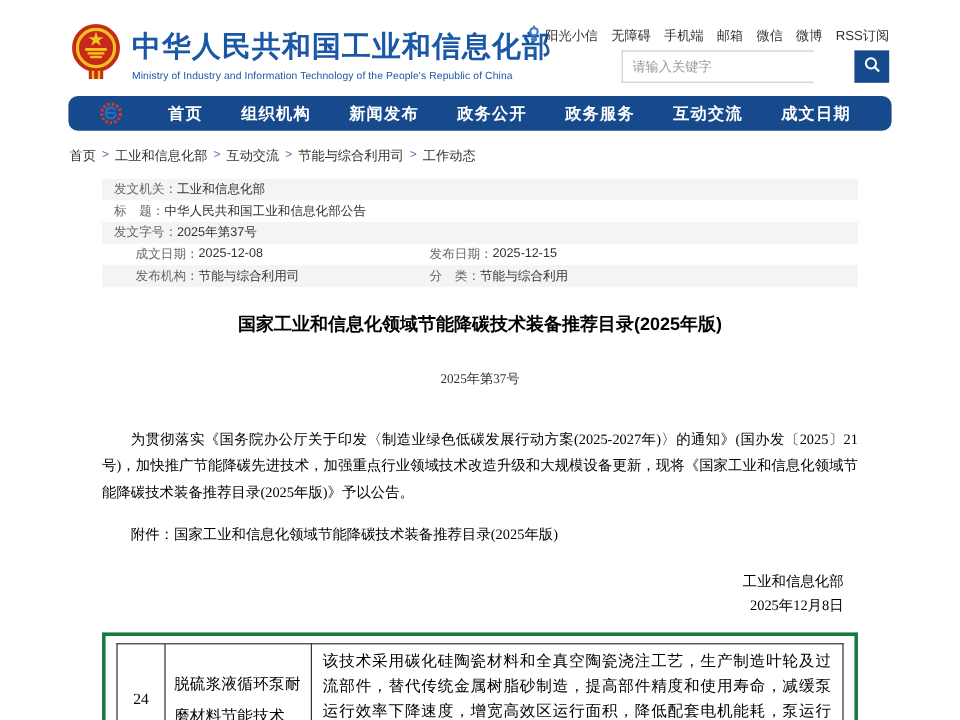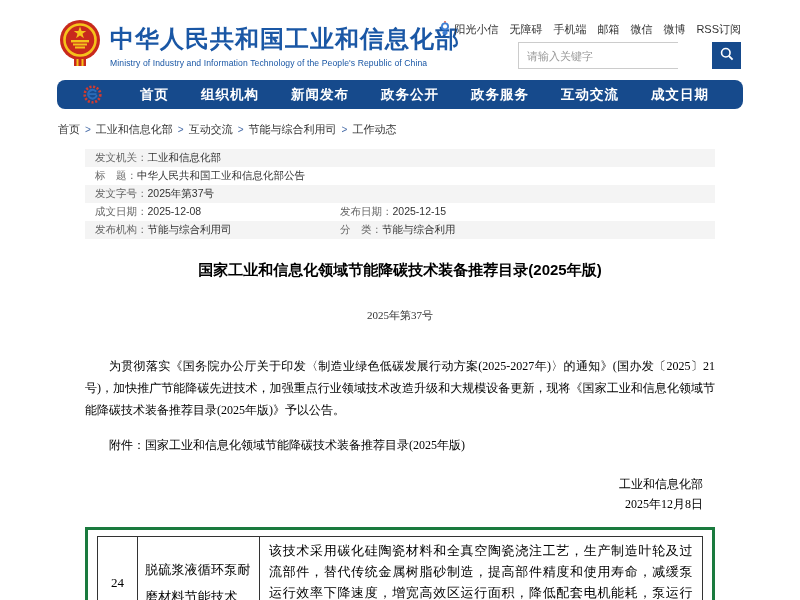--- a/index.html
+++ b/index.html
@@ -54,21 +54,21 @@
     display: flex; align-items: center; gap: 5px;
   }
   .crumb { cursor: pointer; }
   .crumb-sep { color: #4a6ea9; font-size: 10px; }
   
   .doc { width: 630px; margin: 12px auto 0 auto; }
   .meta-table { font-size: 10.5px; }
   .meta-row { display: flex; align-items: center; height: 18px; padding-left: 10px; }
   .meta-row.odd { background: #f4f4f4; }
   .meta-pair { display: flex; }
-  .meta-pair.fixed { width: 245px; }
+  .meta-pair.fixed { width: 245px; margin-left: 18px; }
   .meta-label { color: #666; white-space: pre; }
   .meta-value { color: #333; }
   .article-title {
     margin-top: 22px; text-align: center; font-size: 15px;
     font-weight: bold; color: #000;
   }
   .doc-number {
     margin-top: 28px; text-align: center; font-size: 11px; color: #333;
     font-family: "Liberation Serif", "DejaVu Serif", serif;
   }

